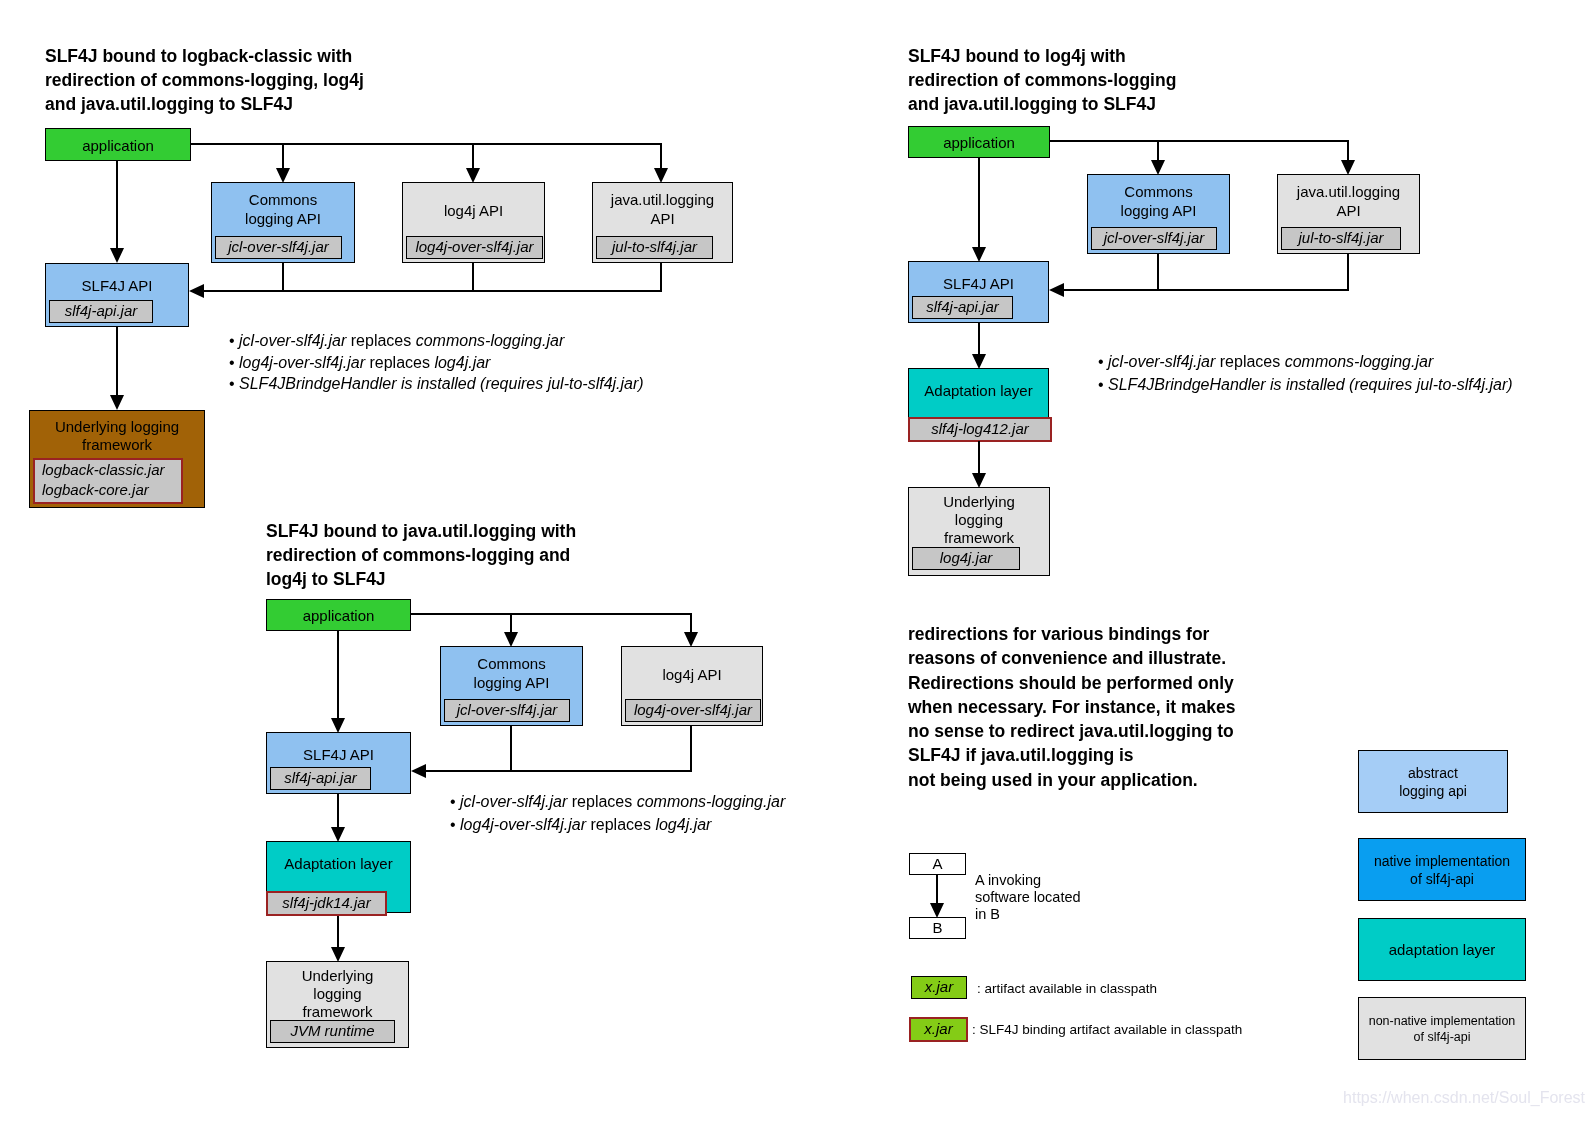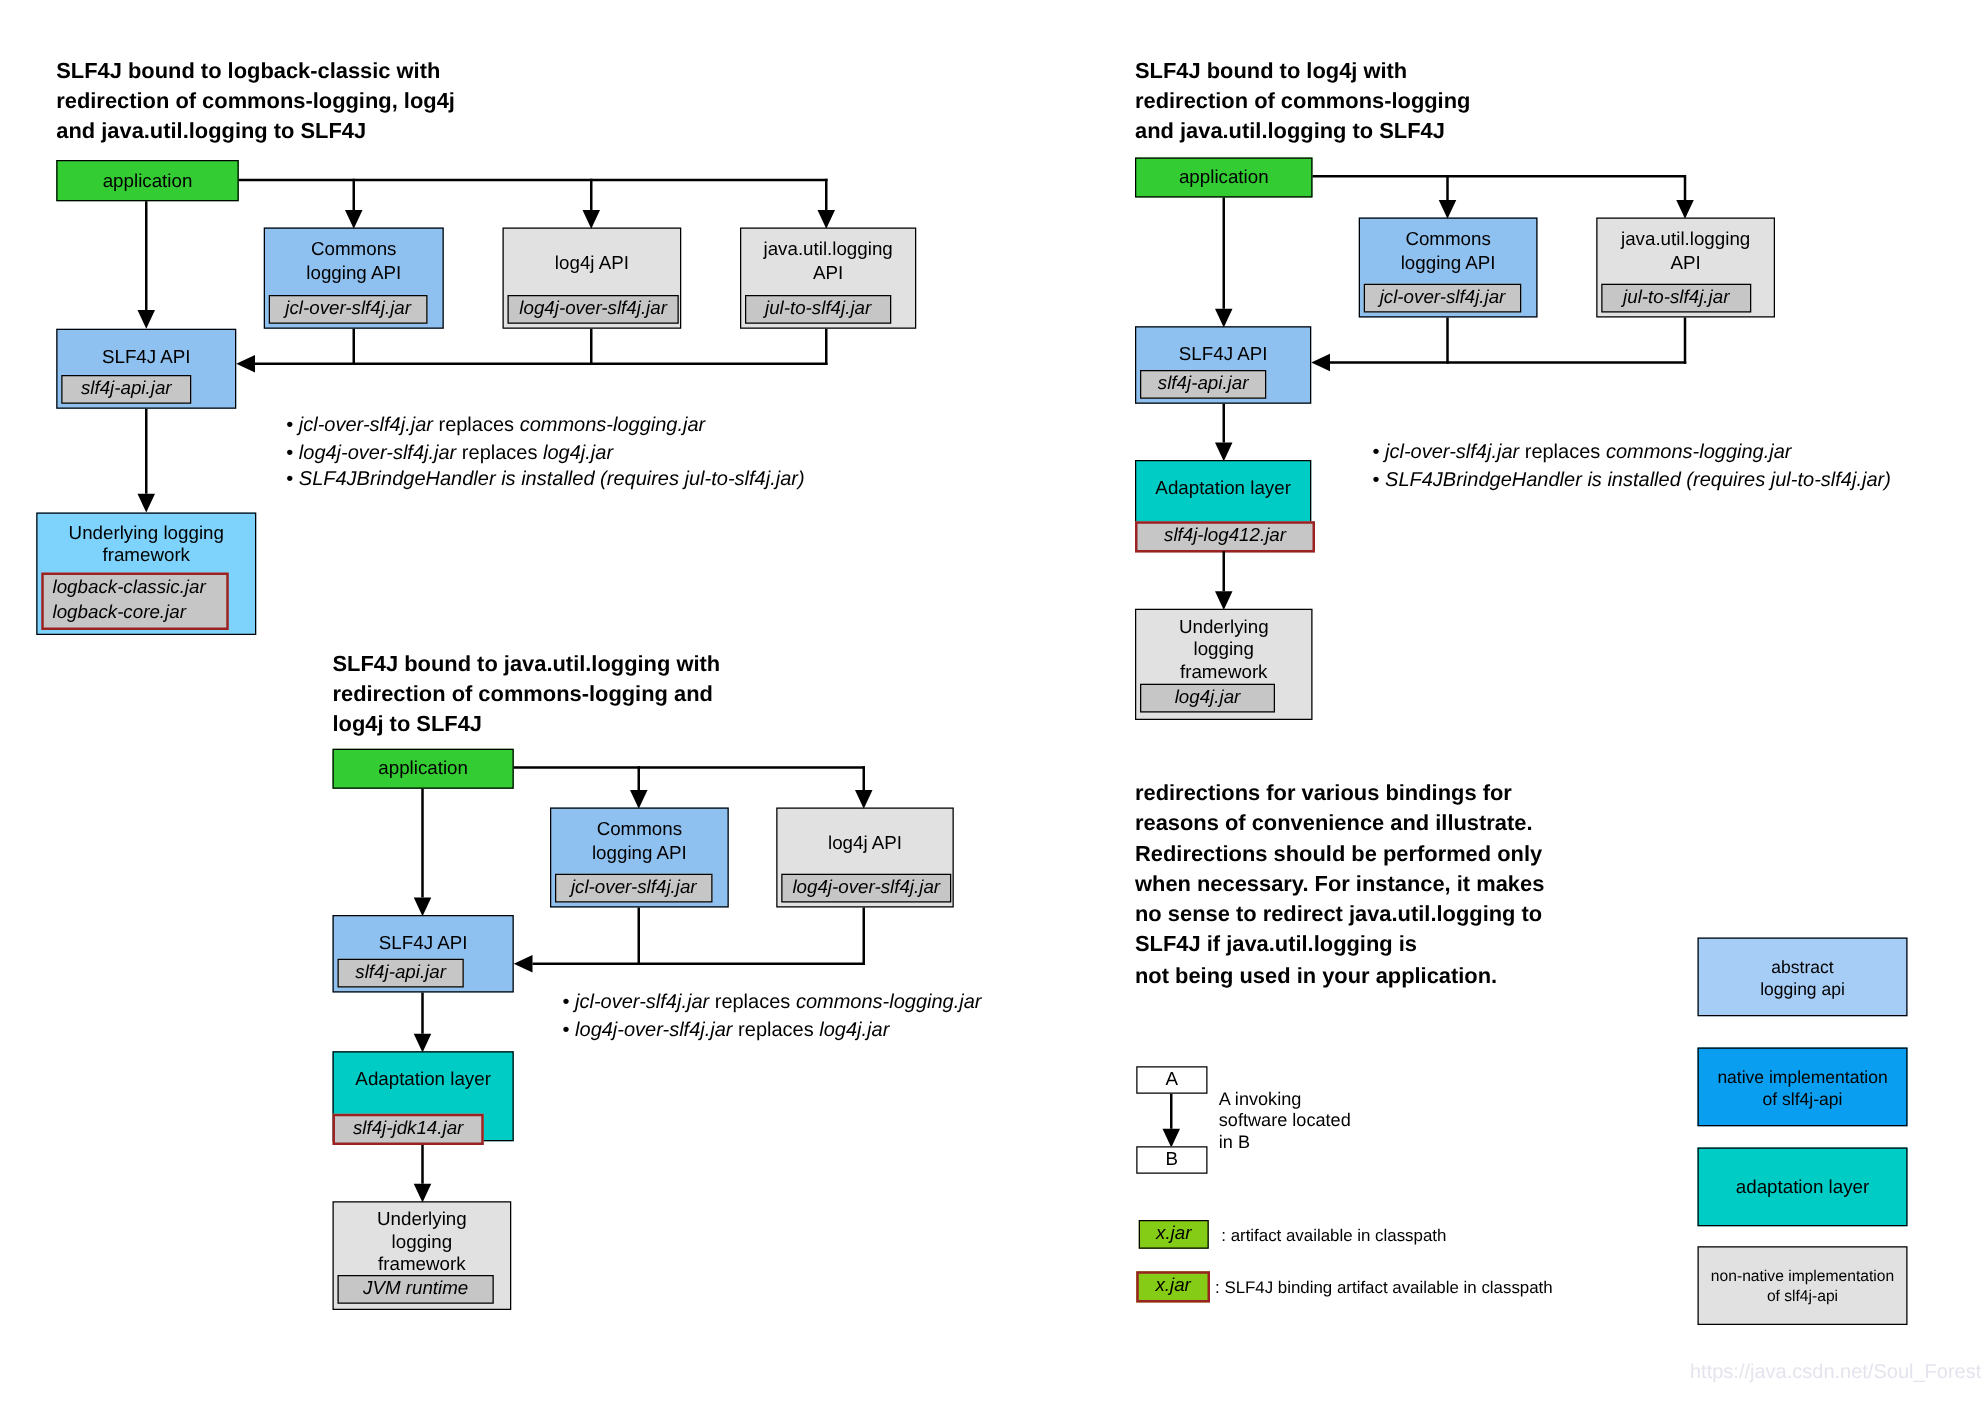--- a/index.html
+++ b/index.html
@@ -78,21 +78,21 @@
     <div class="blabel">java.util.logging
 API</div>
     <div class="jar" style="width:117px;">jul-to-slf4j.jar</div>
   </div>
 
   <div class="box" style="left:45px;top:263px;width:144px;height:64px;background:#8FC1F0;">
     <div class="blabel mid2">SLF4J API</div>
     <div class="jar" style="width:104px;">slf4j-api.jar</div>
   </div>
 
-  <div class="box" style="left:29px;top:410px;width:176px;height:98px;background:#7dd3fc;padding-left:28px;">
+  <div class="box" style="left:29px;top:410px;width:176px;height:98px;background:#a16207;padding-left:28px;">
     <div class="blabel tight" style="top:7px;">Underlying logging
 framework</div>
     <div class="jar two red" style="width:150px;bottom:3px;left:3px;">logback-classic.jar
 logback-core.jar</div>
   </div>
 
   <div class="notes" style="left:229px;top:330px;line-height:21.5px;">
     <div class="nline"><span>• </span><span style="font-style: italic;">jcl-over-slf4j.jar</span><span> replaces </span><span style="font-style: italic;">commons-logging.jar</span></div>
     <div class="nline"><span>• </span><span style="font-style: italic;">log4j-over-slf4j.jar</span><span> replaces </span><span style="font-style: italic;">log4j.jar</span></div>
     <div class="nline"><span>• </span><span style="font-style: italic;">SLF4JBrindgeHandler is installed (requires jul-to-slf4j.jar)</span></div>
@@ -251,23 +251,23 @@
   <div class="cap" style="left:975px;top:872px;font-size:14.5px;">A invoking
 software located
 in B</div>
 
   <div class="xjar" style="left:911px;top:976px;width:56px;height:23px;">x.jar</div>
   <div class="cap" style="left:977px;top:980px;">: artifact available in classpath</div>
 
   <div class="xjar red" style="left:909px;top:1017px;width:59px;height:25px;">x.jar</div>
   <div class="cap" style="left:972px;top:1021px;">: SLF4J binding artifact available in classpath</div>
 
-  <div class="lgbox" style="left:1358px;top:750px;width:168px;height:63px;background:#A5CDF6;font-size:14px;line-height:18px;">abstract
+  <div class="lgbox" style="left:1358px;top:750px;width:150px;height:63px;background:#A5CDF6;font-size:14px;line-height:18px;">abstract
 logging api</div>
   <div class="lgbox" style="left:1358px;top:838px;width:168px;height:63px;background:#099EF0;font-size:14px;line-height:18px;">native implementation
 of slf4j-api</div>
   <div class="lgbox" style="left:1358px;top:918px;width:168px;height:63px;background:#00CCC6;font-size:15px;">adaptation layer</div>
   <div class="lgbox" style="left:1358px;top:997px;width:168px;height:63px;background:#E1E1E1;font-size:12.5px;line-height:16px;">non-native implementation
 of slf4j-api</div>
 
-  <div class="watermark" style="left:1330px;top:1089px;width:255px;text-align:right;">https://java.csdn.net/Soul_Forest</div>
+  <div class="watermark" style="left:1330px;top:1089px;width:255px;text-align:right;">https://when.csdn.net/Soul_Forest</div>
 
 </div>
 
 </body></html>

